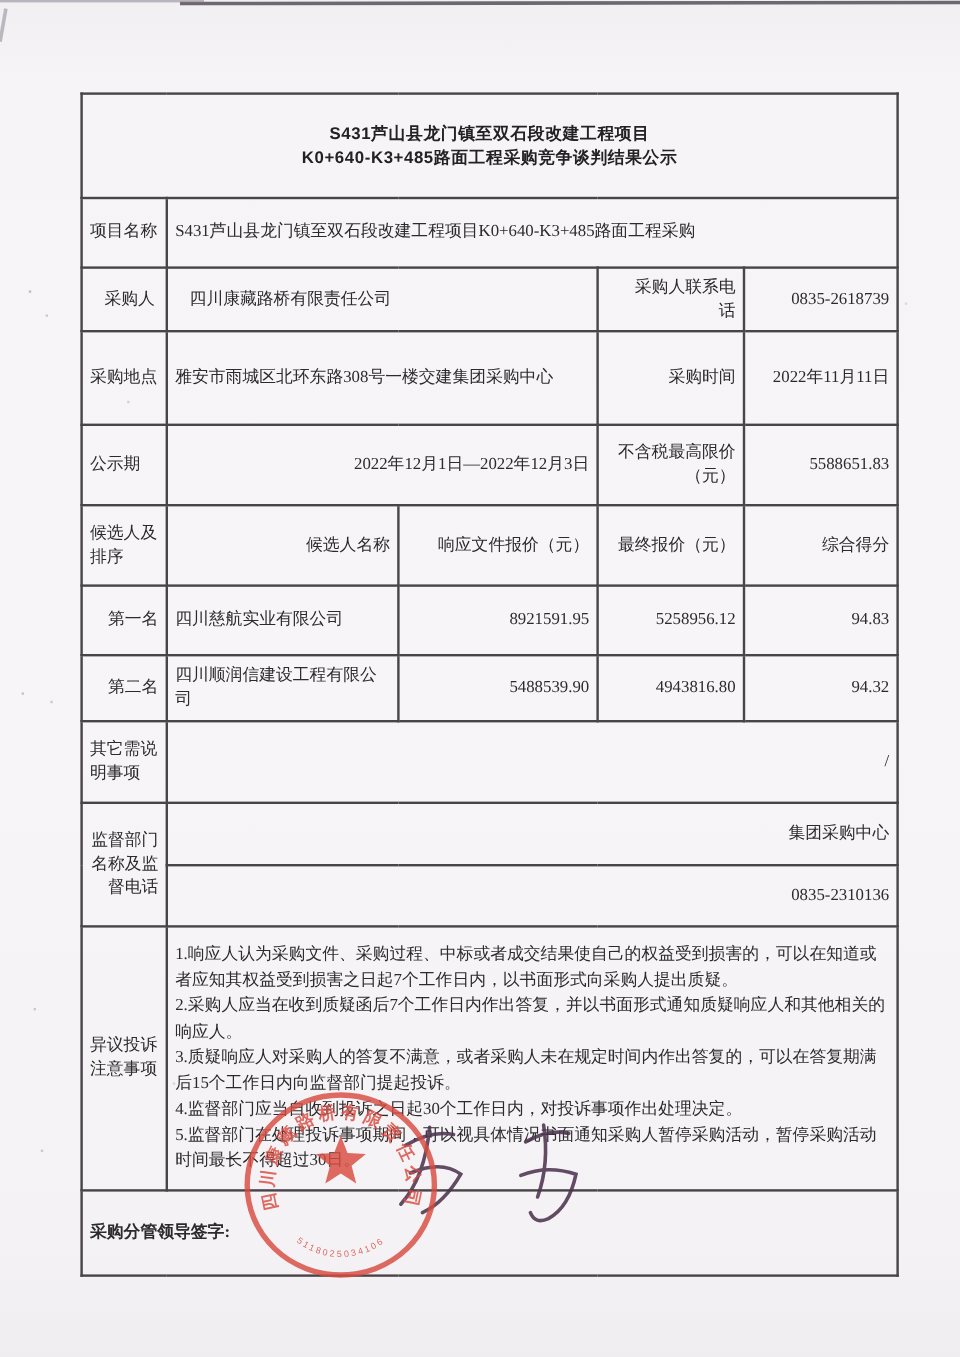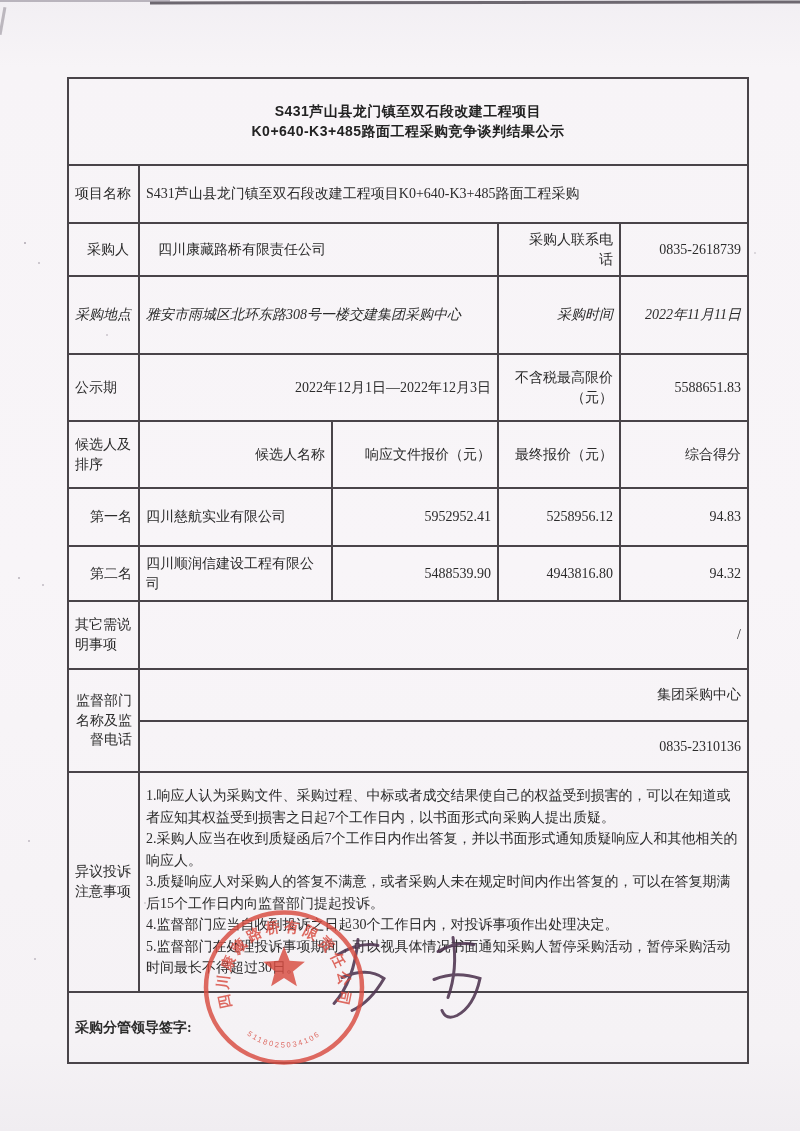--- a/index.html
+++ b/index.html
@@ -30,21 +30,21 @@
     font-size:14px;
     line-height:1.4;
     vertical-align:middle;
     word-break:break-all;
   }
   .title-cell{text-align:center;font-family:"Liberation Sans","DejaVu Sans",sans-serif;
     font-weight:bold;font-size:17.5px;line-height:1.95;letter-spacing:.5px;color:#222;}
   tr.h-title td{height:79px;}
   tr.h-r1 td{height:50px;margin-top:16px;}
   tr.h-r2 td{height:45px;padding-left:18px;}
-  tr.h-r3 td{height:70px;font-style:italic;}
+  tr.h-r3 td{height:70px;}
   tr.h-r4 td{height:59px;}
   tr.h-head td{height:59px;}
   tr.h-c1 td{height:50px;}
   tr.h-c2 td{height:47px;}
   tr.h-other td{height:60px;}
   tr.h-supa td{height:44px;}
   tr.h-supb td{height:43px;}
   tr.h-complaint td{height:212px;}
   tr.h-sig td{height:63px;}
   td.c{text-align:right;}
@@ -111,21 +111,21 @@
       <td class="lbl">候选人及排序</td>
       <td class="c">候选人名称</td>
       <td class="c">响应文件报价（元）</td>
       <td class="c">最终报价（元）</td>
       <td class="c">综合得分</td>
     </tr>
 
     <tr class="h-c1">
       <td class="c">第一名</td>
       <td>四川慈航实业有限公司</td>
-      <td class="c">5952952.41</td>
+      <td class="c">8921591.95</td>
       <td class="c">5258956.12</td>
       <td class="c">94.83</td>
     </tr>
 
     <tr class="h-c2">
       <td class="c">第二名</td>
       <td>四川顺润信建设工程有限公司</td>
       <td class="c">5488539.90</td>
       <td class="c">4943816.80</td>
       <td class="c">94.32</td>

